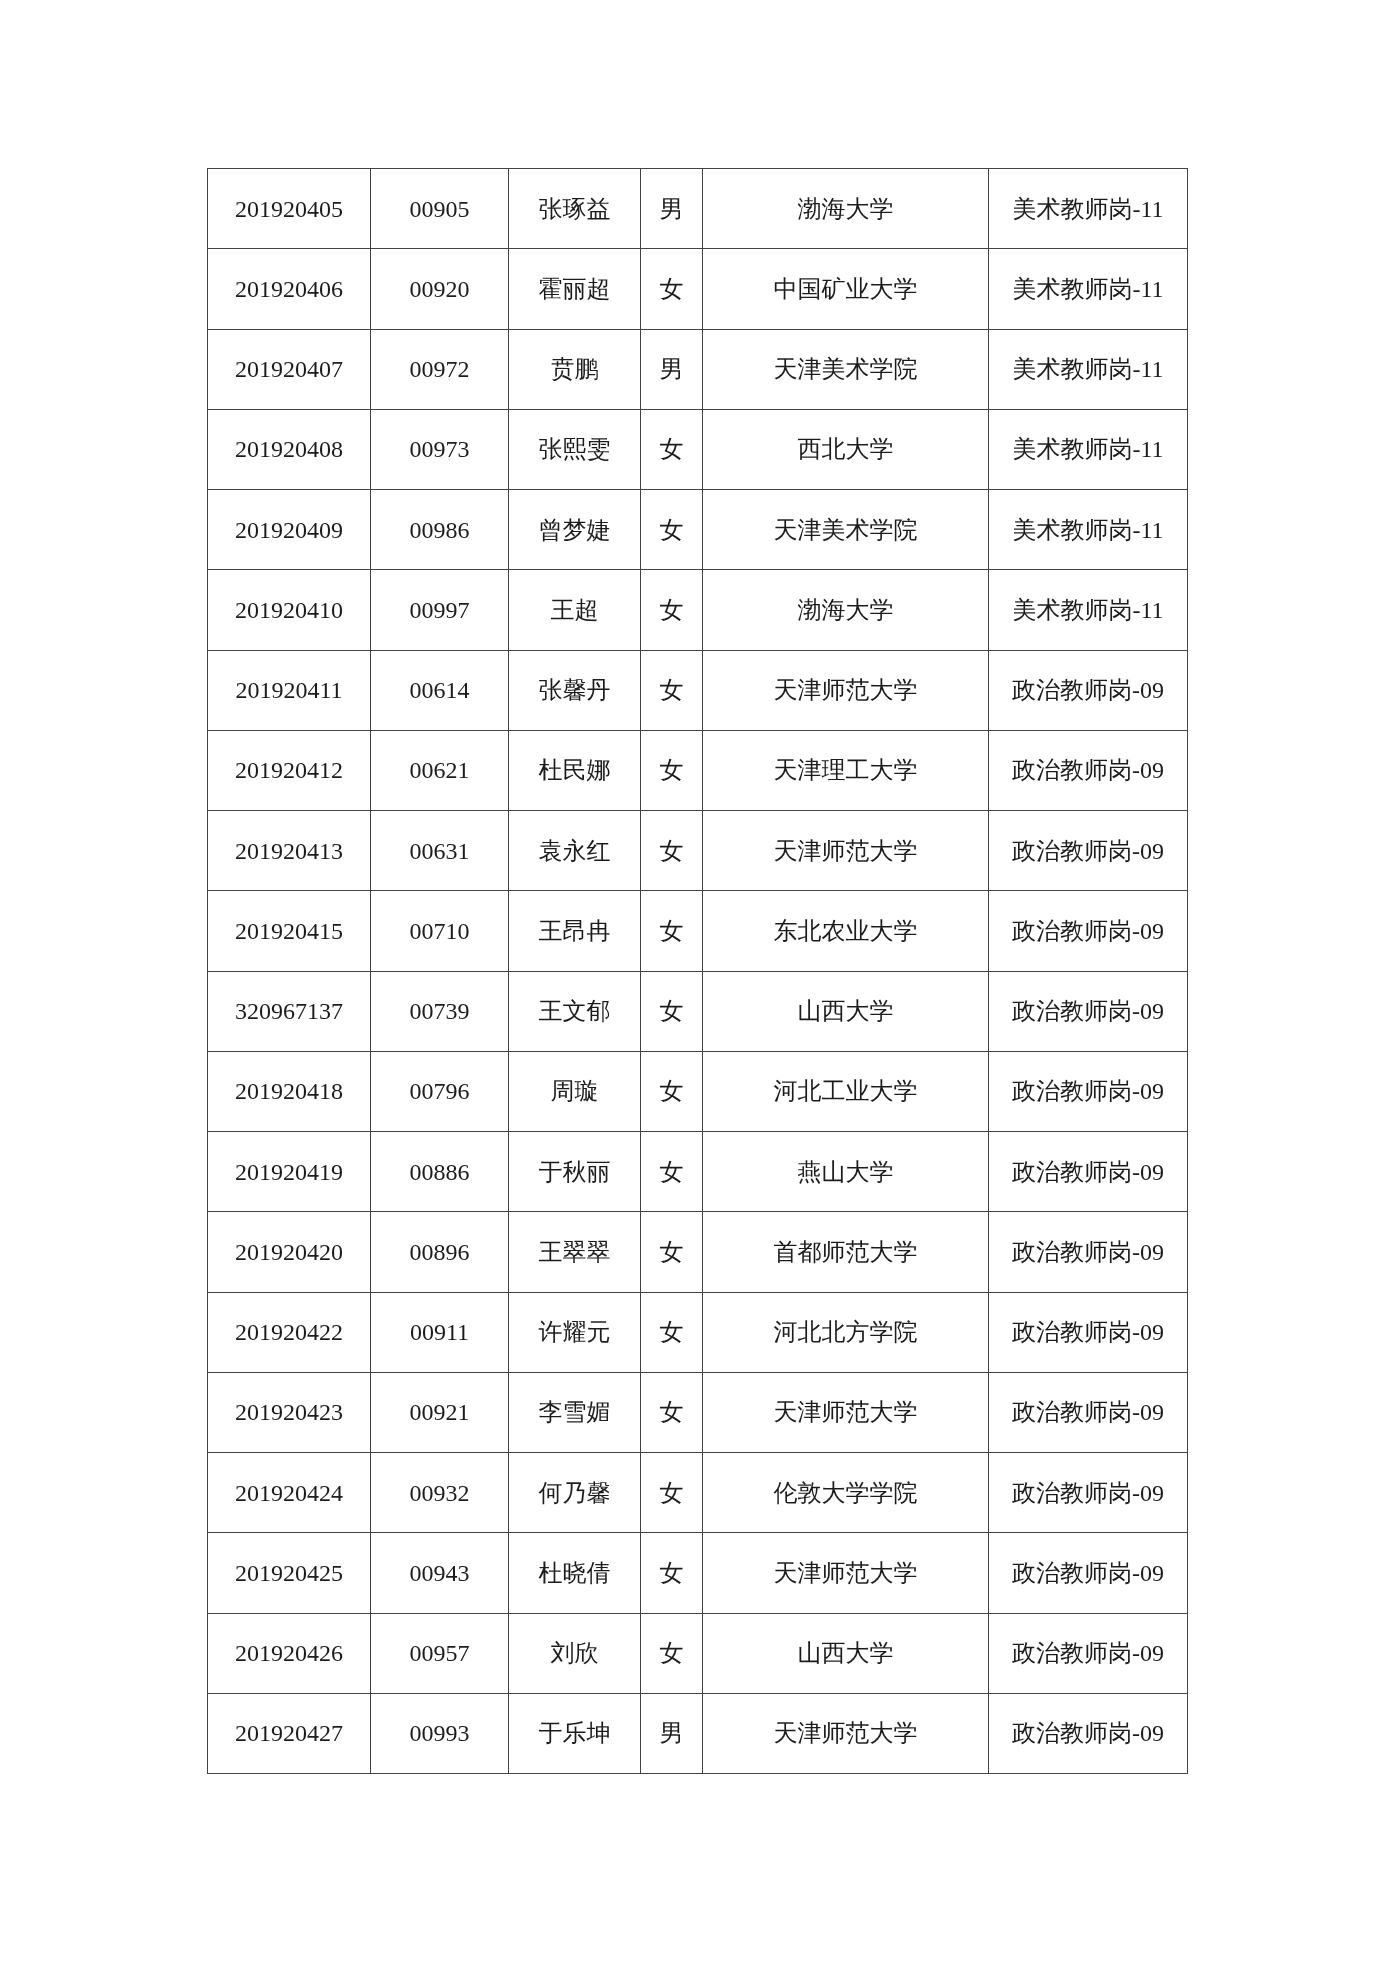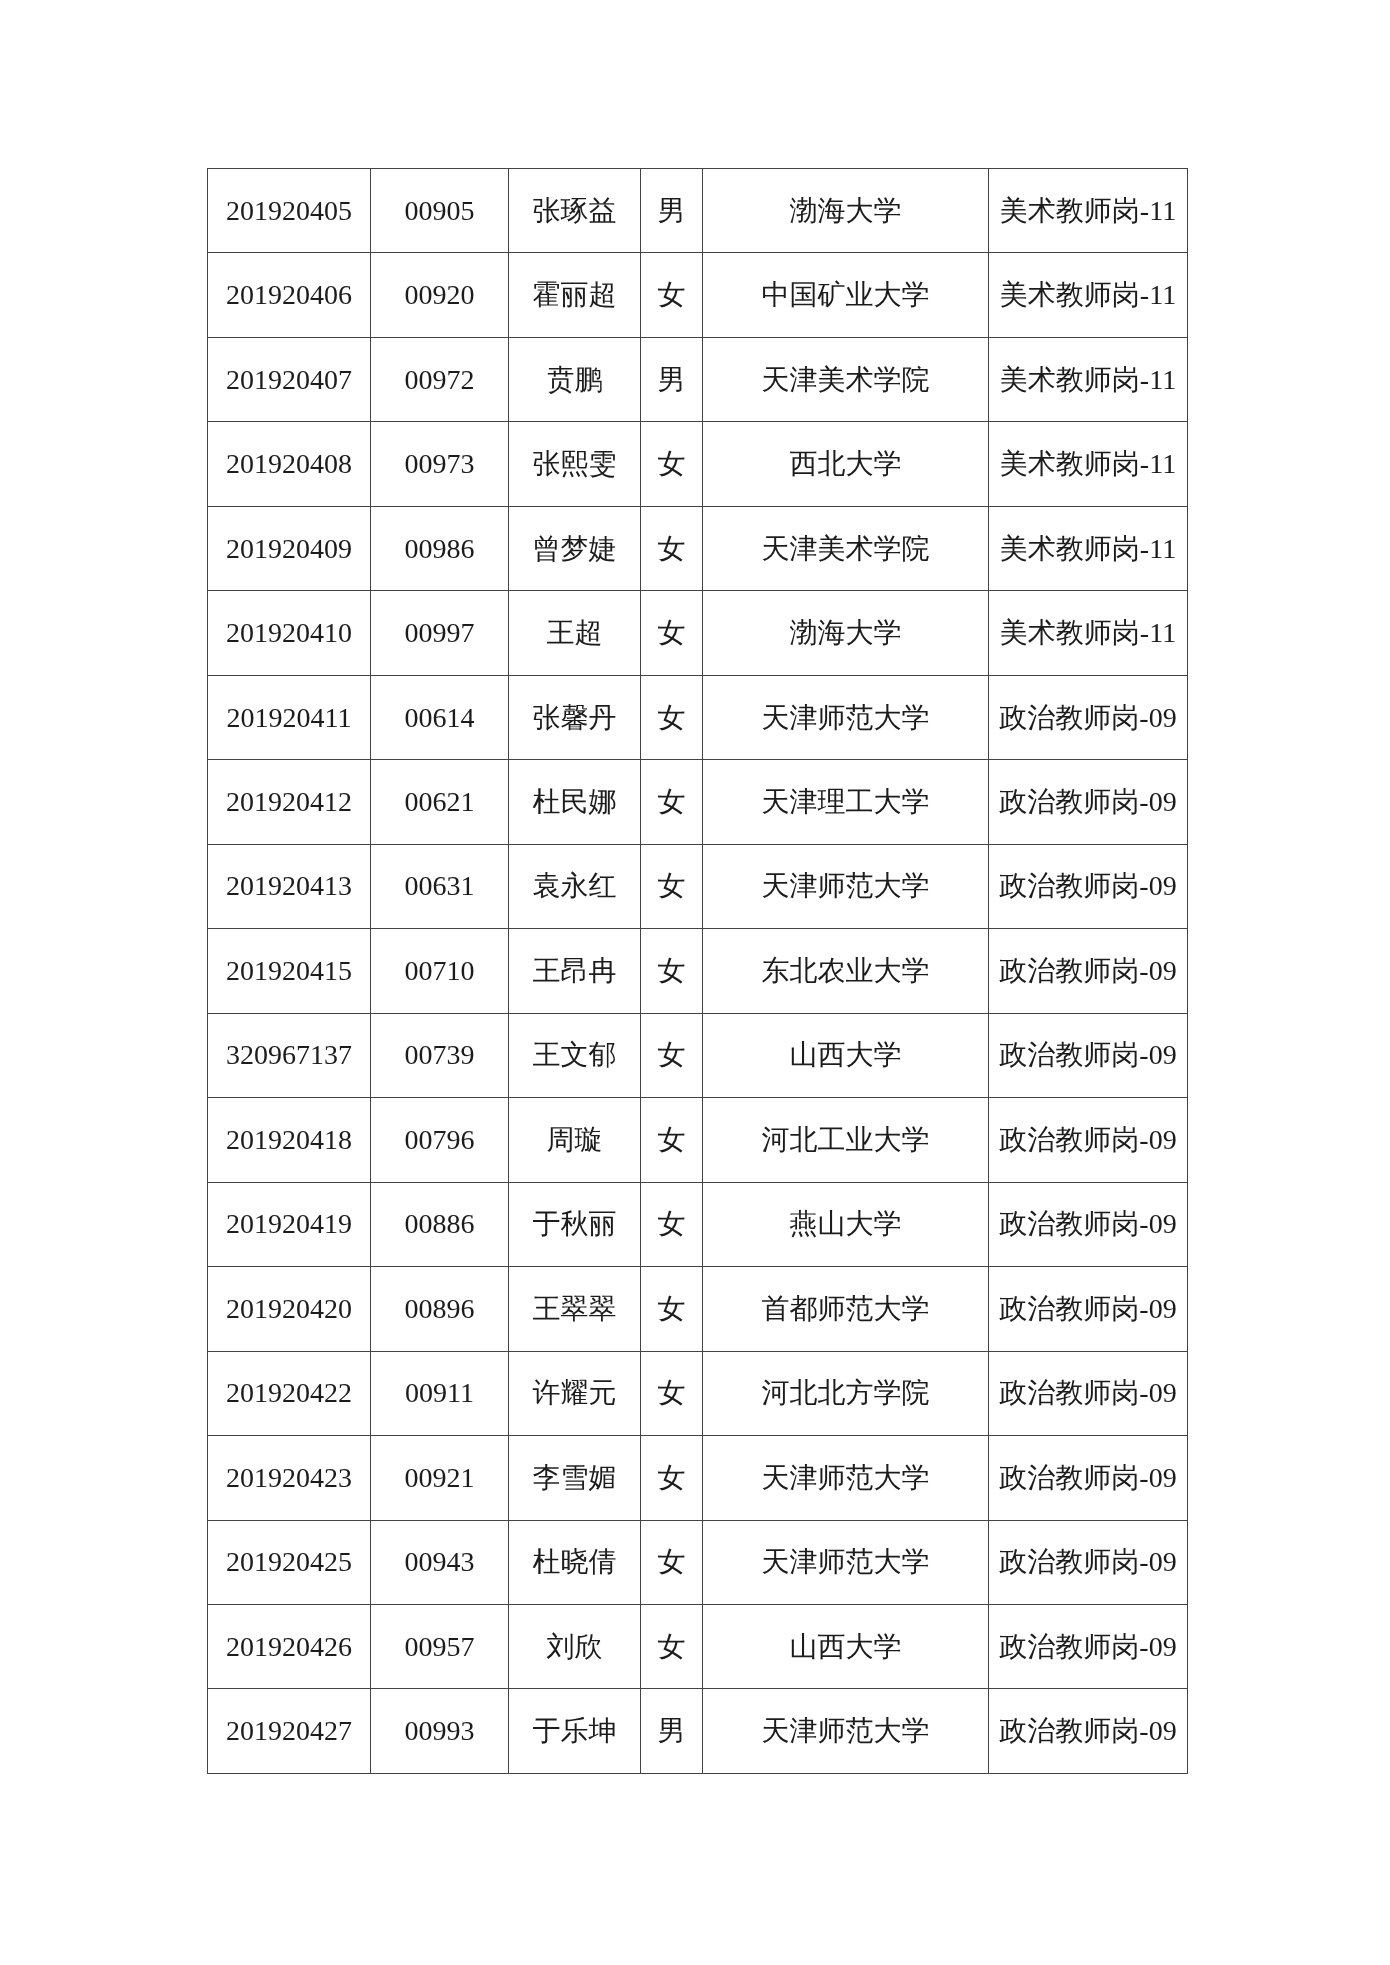--- a/index.html
+++ b/index.html
@@ -16,21 +16,21 @@
   }
   table.candidate-table {
     position: absolute;
     left: 207px;
     top: 168px;
     width: 980px;
     height: 1606px;
     border-collapse: collapse;
     table-layout: fixed;
     font-family: "Liberation Serif", "DejaVu Serif", serif;
-    font-size: 28px;
+    font-size: 24px;
     color: #1c1c1c;
   }
   table.candidate-table tr {
     height: 64.24px;
   }
   table.candidate-table td {
     border: 1px solid var(--border-color, #434343);
     text-align: center;
     vertical-align: middle;
     padding: 0 2px;
@@ -175,20 +175,28 @@
         </tr>
         <tr>
           <td>201920423</td>
           <td>00921</td>
           <td>李雪媚</td>
           <td>女</td>
           <td>天津师范大学</td>
           <td>政治教师岗-09</td>
         </tr>
         <tr>
+          <td>201920424</td>
+          <td>00932</td>
+          <td>何乃馨</td>
+          <td>女</td>
+          <td>伦敦大学学院</td>
+          <td>政治教师岗-09</td>
+        </tr>
+        <tr>
           <td>201920425</td>
           <td>00943</td>
           <td>杜晓倩</td>
           <td>女</td>
           <td>天津师范大学</td>
           <td>政治教师岗-09</td>
         </tr>
         <tr>
           <td>201920426</td>
           <td>00957</td>

